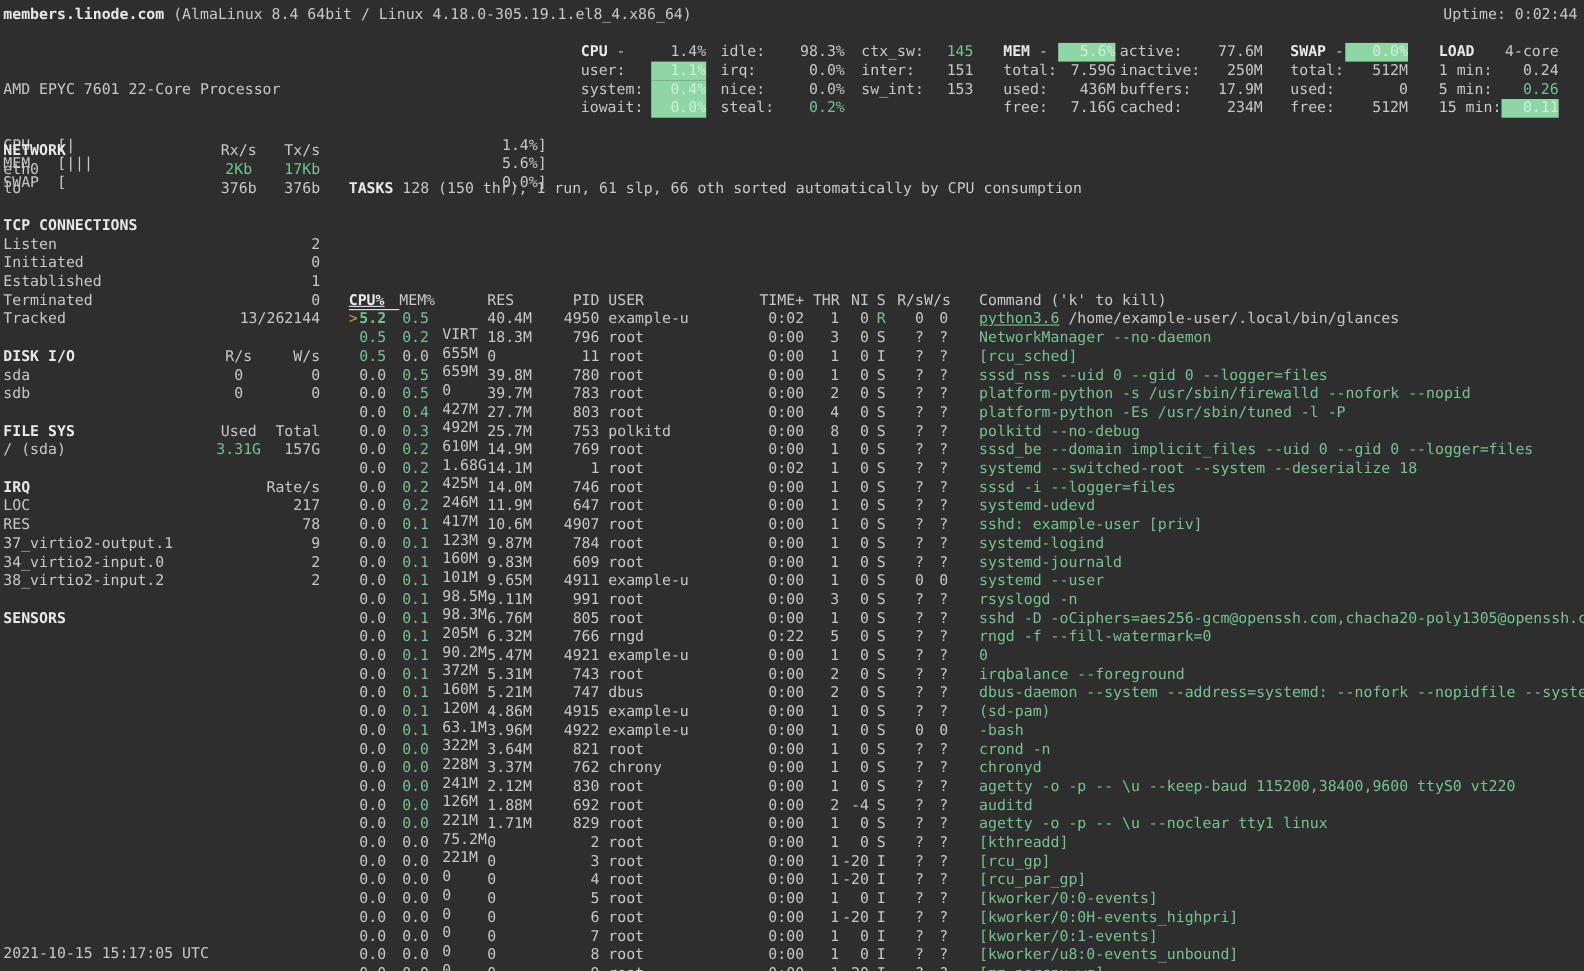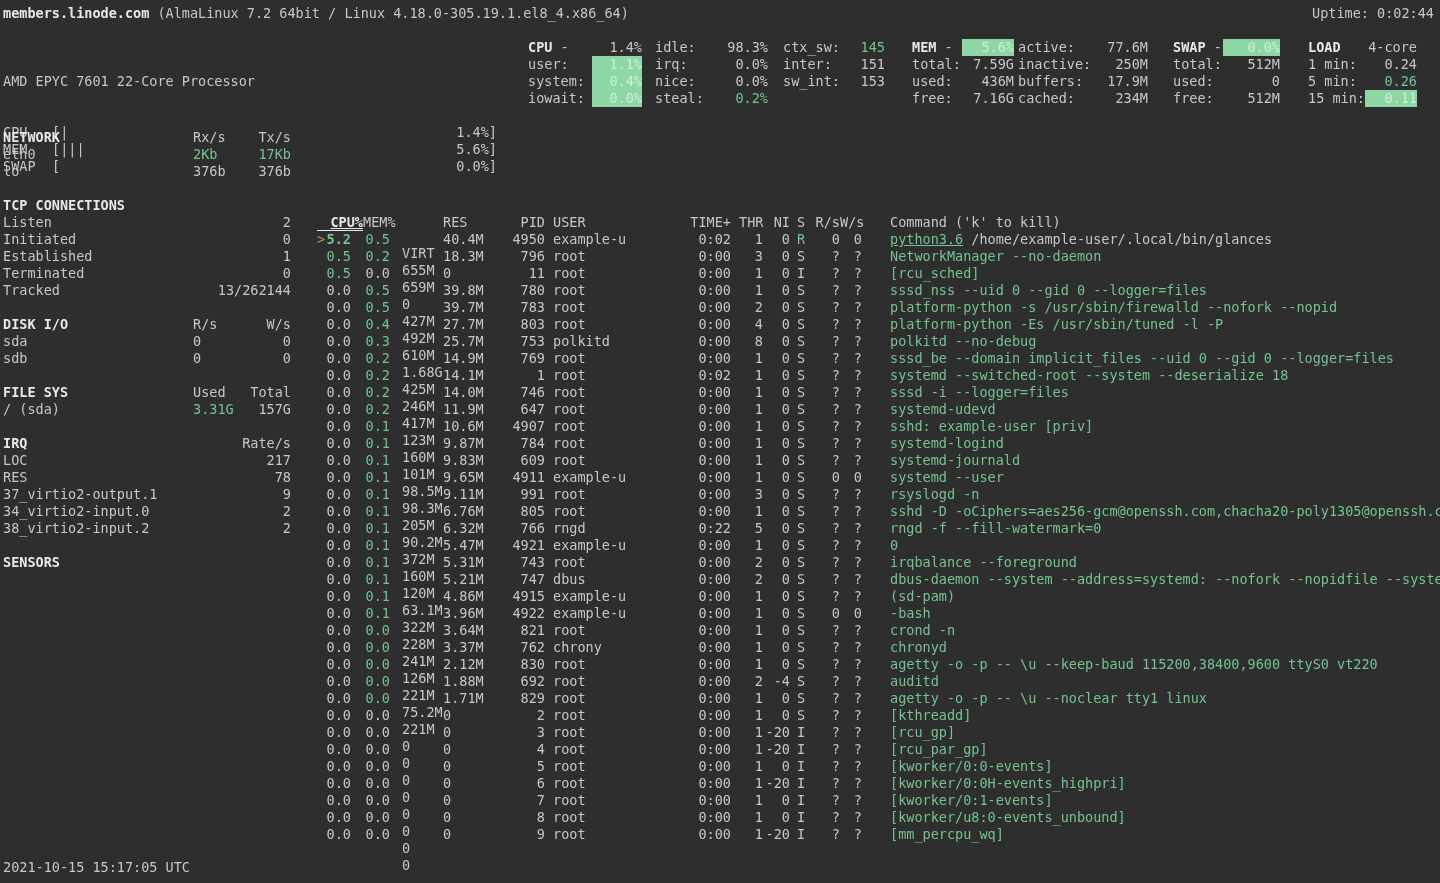--- a/index.html
+++ b/index.html
@@ -27,21 +27,21 @@
   #stat-cols{left:0;top:39px;right:0;height:68px;}
   .stat-col{position:absolute;top:0;}
   .srow{display:flex;height:17px;}
   .s-label{display:inline-block;}
   .s-val{display:inline-block;text-align:right;}
   
   #sidebar{left:3px;top:129px;width:288px;}
   .sb-sec{margin-bottom:17px;}
   .sb-row{display:flex;height:17px;}
   .sb-l{flex:1;overflow:hidden;}
-  .sb-v1{width:48px;text-align:left;}
+  .sb-v1{width:48px;text-align:center;}
   .sb-v2{width:50px;text-align:right;}
   .sb-wide{margin-left:auto;text-align:right;}
   
   #main{left:317px;top:129px;right:0;bottom:0;overflow:hidden;}
   .blank{height:17px;}
   .pr{display:flex;height:17px;}
   .pcur{width:8px;}
   .pcpu{width:26px;text-align:right;}
   .pg1{width:12px;}
   .pmem{width:27px;text-align:right;}
@@ -54,42 +54,43 @@
   .ptime{width:88px;text-align:right;}
   .pg4{width:8px;}
   .pthr{width:24px;text-align:right;}
   .pni{width:27px;text-align:right;}
   .pg5{width:7px;}
   .ps{width:14px;}
   .prs{width:29px;text-align:right;}
   .pws{width:22px;text-align:right;}
   .pg6{width:28px;}
   .pcmd{flex:1;overflow:hidden;}
-  .ph-cpu{width:46px;font-weight:bold;color:#e8e8e8;border-bottom:1px solid #e8e8e8;height:16px;text-align:right;}
+  .ph-cpu{width:46px;font-weight:bold;color:#e8e8e8;border-bottom:1px solid #e8e8e8;height:16px;}
   .ph-mem{width:39px;}
   #clock{left:3px;top:859px;}
 </style>
 </head>
 <body>
 
 <div class="screen">
 
   <div class="abs row" id="titlebar">
-    <div><span class="b">members.linode.com</span><span> (AlmaLinux 7.2 64bit / Linux 4.18.0-305.19.1.el8_4.x86_64)</span></div>
+    <div><span class="b">members.linode.com</span><span> (AlmaLinux 8.4 64bit / Linux 4.18.0-305.19.1.el8_4.x86_64)</span></div>
     <div><span>Uptime:</span><span> </span><span>0:02:44</span></div>
   </div>
 
   <div class="abs" id="quicklook">
     <div class="row">AMD EPYC 7601 22-Core Processor</div>
   <div class="row"><span class="ql-label">CPU</span><span>[</span><span class="ql-mid"><span>|</span><span class="ql-sp"></span><span>1.4%</span></span><span>]</span></div><div class="row"><span class="ql-label">MEM</span><span>[</span><span class="ql-mid"><span>|||</span><span class="ql-sp"></span><span>5.6%</span></span><span>]</span></div><div class="row"><span class="ql-label">SWAP</span><span>[</span><span class="ql-mid"><span></span><span class="ql-sp"></span><span>0.0%</span></span><span>]</span></div></div>
 
   <div class="abs" id="stat-cols"><div class="stat-col" style="left: 528px;"><div class="srow"><span class="s-label" style="width: 64px;"><span class="b">CPU</span><span> -</span></span><span class="s-val" style="width: 50px;">1.4%</span></div><div class="srow"><span class="s-label" style="width: 64px;"><span>user:</span></span><span class="s-val hl" style="width: 50px;">1.1%</span></div><div class="srow"><span class="s-label" style="width: 64px;"><span>system:</span></span><span class="s-val hl" style="width: 50px;">0.4%</span></div><div class="srow"><span class="s-label" style="width: 64px;"><span>iowait:</span></span><span class="s-val hl" style="width: 50px;">0.0%</span></div></div><div class="stat-col" style="left: 655px;"><div class="srow"><span class="s-label" style="width: 57px;"><span>idle:</span></span><span class="s-val" style="width: 56px;">98.3%</span></div><div class="srow"><span class="s-label" style="width: 57px;"><span>irq:</span></span><span class="s-val" style="width: 56px;">0.0%</span></div><div class="srow"><span class="s-label" style="width: 57px;"><span>nice:</span></span><span class="s-val" style="width: 56px;">0.0%</span></div><div class="srow"><span class="s-label" style="width: 57px;"><span>steal:</span></span><span class="s-val g" style="width: 56px;">0.2%</span></div></div><div class="stat-col" style="left: 783px;"><div class="srow"><span class="s-label" style="width: 60px;"><span>ctx_sw:</span></span><span class="s-val g" style="width: 42px;">145</span></div><div class="srow"><span class="s-label" style="width: 60px;"><span>inter:</span></span><span class="s-val" style="width: 42px;">151</span></div><div class="srow"><span class="s-label" style="width: 60px;"><span>sw_int:</span></span><span class="s-val" style="width: 42px;">153</span></div></div><div class="stat-col" style="left: 912px;"><div class="srow"><span class="s-label" style="width: 50px;"><span class="b">MEM</span><span> -</span></span><span class="s-val hl" style="width: 52px;">5.6%</span></div><div class="srow"><span class="s-label" style="width: 50px;"><span>total:</span></span><span class="s-val" style="width: 52px;">7.59G</span></div><div class="srow"><span class="s-label" style="width: 50px;"><span>used:</span></span><span class="s-val" style="width: 52px;">436M</span></div><div class="srow"><span class="s-label" style="width: 50px;"><span>free:</span></span><span class="s-val" style="width: 52px;">7.16G</span></div></div><div class="stat-col" style="left: 1018px;"><div class="srow"><span class="s-label" style="width: 73px;"><span>active:</span></span><span class="s-val" style="width: 57px;">77.6M</span></div><div class="srow"><span class="s-label" style="width: 73px;"><span>inactive:</span></span><span class="s-val" style="width: 57px;">250M</span></div><div class="srow"><span class="s-label" style="width: 73px;"><span>buffers:</span></span><span class="s-val" style="width: 57px;">17.9M</span></div><div class="srow"><span class="s-label" style="width: 73px;"><span>cached:</span></span><span class="s-val" style="width: 57px;">234M</span></div></div><div class="stat-col" style="left: 1173px;"><div class="srow"><span class="s-label" style="width: 50px;"><span class="b">SWAP</span><span> -</span></span><span class="s-val hl" style="width: 57px;">0.0%</span></div><div class="srow"><span class="s-label" style="width: 50px;"><span>total:</span></span><span class="s-val" style="width: 57px;">512M</span></div><div class="srow"><span class="s-label" style="width: 50px;"><span>used:</span></span><span class="s-val" style="width: 57px;">0</span></div><div class="srow"><span class="s-label" style="width: 50px;"><span>free:</span></span><span class="s-val" style="width: 57px;">512M</span></div></div><div class="stat-col" style="left: 1308px;"><div class="srow"><span class="s-label" style="width: 57px;"><span class="b">LOAD</span></span><span class="s-val" style="width: 52px;">4-core</span></div><div class="srow"><span class="s-label" style="width: 57px;"><span>1 min:</span></span><span class="s-val" style="width: 52px;">0.24</span></div><div class="srow"><span class="s-label" style="width: 57px;"><span>5 min:</span></span><span class="s-val g" style="width: 52px;">0.26</span></div><div class="srow"><span class="s-label" style="width: 57px;"><span>15 min:</span></span><span class="s-val hl" style="width: 52px;">0.11</span></div></div></div>
 
   <div class="abs" id="sidebar"><div class="sb-sec"><div class="sb-row"><span class="sb-l b">NETWORK</span><span class="sb-v1">Rx/s</span><span class="sb-v2">Tx/s</span></div><div class="sb-row"><span class="sb-l">eth0</span><span class="sb-v1 g">2Kb</span><span class="sb-v2 g">17Kb</span></div><div class="sb-row"><span class="sb-l">lo</span><span class="sb-v1">376b</span><span class="sb-v2">376b</span></div></div><div class="sb-sec"><div class="sb-row"><span class="sb-l b">TCP CONNECTIONS</span><span class="sb-v1"></span><span class="sb-v2"></span></div><div class="sb-row"><span class="sb-l">Listen</span><span class="sb-v1"></span><span class="sb-v2">2</span></div><div class="sb-row"><span class="sb-l">Initiated</span><span class="sb-v1"></span><span class="sb-v2">0</span></div><div class="sb-row"><span class="sb-l">Established</span><span class="sb-v1"></span><span class="sb-v2">1</span></div><div class="sb-row"><span class="sb-l">Terminated</span><span class="sb-v1"></span><span class="sb-v2">0</span></div><div class="sb-row"><span class="sb-l">Tracked</span><span class="sb-wide">13/262144</span></div></div><div class="sb-sec"><div class="sb-row"><span class="sb-l b">DISK I/O</span><span class="sb-v1">R/s</span><span class="sb-v2">W/s</span></div><div class="sb-row"><span class="sb-l">sda</span><span class="sb-v1">0</span><span class="sb-v2">0</span></div><div class="sb-row"><span class="sb-l">sdb</span><span class="sb-v1">0</span><span class="sb-v2">0</span></div></div><div class="sb-sec"><div class="sb-row"><span class="sb-l b">FILE SYS</span><span class="sb-v1">Used</span><span class="sb-v2">Total</span></div><div class="sb-row"><span class="sb-l">/ (sda)</span><span class="sb-v1 g">3.31G</span><span class="sb-v2">157G</span></div></div><div class="sb-sec"><div class="sb-row"><span class="sb-l b">IRQ</span><span class="sb-v1"></span><span class="sb-v2">Rate/s</span></div><div class="sb-row"><span class="sb-l">LOC</span><span class="sb-v1"></span><span class="sb-v2">217</span></div><div class="sb-row"><span class="sb-l">RES</span><span class="sb-v1"></span><span class="sb-v2">78</span></div><div class="sb-row"><span class="sb-l">37_virtio2-output.1</span><span class="sb-v1"></span><span class="sb-v2">9</span></div><div class="sb-row"><span class="sb-l">34_virtio2-input.0</span><span class="sb-v1"></span><span class="sb-v2">2</span></div><div class="sb-row"><span class="sb-l">38_virtio2-input.2</span><span class="sb-v1"></span><span class="sb-v2">2</span></div></div><div class="sb-sec"><div class="sb-row"><span class="sb-l b">SENSORS</span><span class="sb-v1"></span><span class="sb-v2"></span></div></div></div>
 
   <div class="abs" id="main">
+    <div class="row"><span class="b">TASKS</span><span> 128 (150 thr), 1 run, 61 slp, 66 oth sorted automatically by CPU consumption</span></div>
     <div class="blank"></div>
     <div id="ptable"><div class="pr"><span class="ph-cpu u">CPU%</span><span class="ph-mem">MEM%</span><span class="pvirt">VIRT</span><span class="pres">RES</span><span class="ppid">PID</span><span class="pg3"></span><span class="puser">USER</span><span class="ptime">TIME+</span><span class="pg4"></span><span class="pthr">THR</span><span class="pni">NI</span><span class="pg5"></span><span class="ps">S</span><span class="prs">R/s</span><span class="pws">W/s</span><span class="pg6"></span><span class="pcmd">Command ('k' to kill)</span></div><div class="pr"><span class="pcur amber">&gt;</span><span class="pcpu g b g">5.2</span><span class="pg1"></span><span class="pmem g">0.5</span><span class="pg2"></span><span class="pvirt">655M</span><span class="pres">40.4M</span><span class="ppid">4950</span><span class="pg3"></span><span class="puser">example-u</span><span class="ptime">0:02</span><span class="pg4"></span><span class="pthr">1</span><span class="pni">0</span><span class="pg5"></span><span class="ps g">R</span><span class="prs">0</span><span class="pws">0</span><span class="pg6"></span><span class="pcmd"><span class="g u">python3.6</span><span> /home/example-user/.local/bin/glances</span></span></div><div class="pr"><span class="pcur amber"></span><span class="pcpu g">0.5</span><span class="pg1"></span><span class="pmem g">0.2</span><span class="pg2"></span><span class="pvirt">659M</span><span class="pres">18.3M</span><span class="ppid">796</span><span class="pg3"></span><span class="puser">root</span><span class="ptime">0:00</span><span class="pg4"></span><span class="pthr">3</span><span class="pni">0</span><span class="pg5"></span><span class="ps">S</span><span class="prs">?</span><span class="pws">?</span><span class="pg6"></span><span class="pcmd"><span class="g">NetworkManager --no-daemon</span></span></div><div class="pr"><span class="pcur amber"></span><span class="pcpu g">0.5</span><span class="pg1"></span><span class="pmem">0.0</span><span class="pg2"></span><span class="pvirt">0</span><span class="pres">0</span><span class="ppid">11</span><span class="pg3"></span><span class="puser">root</span><span class="ptime">0:00</span><span class="pg4"></span><span class="pthr">1</span><span class="pni">0</span><span class="pg5"></span><span class="ps">I</span><span class="prs">?</span><span class="pws">?</span><span class="pg6"></span><span class="pcmd"><span class="g">[rcu_sched]</span></span></div><div class="pr"><span class="pcur amber"></span><span class="pcpu">0.0</span><span class="pg1"></span><span class="pmem g">0.5</span><span class="pg2"></span><span class="pvirt">427M</span><span class="pres">39.8M</span><span class="ppid">780</span><span class="pg3"></span><span class="puser">root</span><span class="ptime">0:00</span><span class="pg4"></span><span class="pthr">1</span><span class="pni">0</span><span class="pg5"></span><span class="ps">S</span><span class="prs">?</span><span class="pws">?</span><span class="pg6"></span><span class="pcmd"><span class="g">sssd_nss --uid 0 --gid 0 --logger=files</span></span></div><div class="pr"><span class="pcur amber"></span><span class="pcpu">0.0</span><span class="pg1"></span><span class="pmem g">0.5</span><span class="pg2"></span><span class="pvirt">492M</span><span class="pres">39.7M</span><span class="ppid">783</span><span class="pg3"></span><span class="puser">root</span><span class="ptime">0:00</span><span class="pg4"></span><span class="pthr">2</span><span class="pni">0</span><span class="pg5"></span><span class="ps">S</span><span class="prs">?</span><span class="pws">?</span><span class="pg6"></span><span class="pcmd"><span class="g">platform-python -s /usr/sbin/firewalld --nofork --nopid</span></span></div><div class="pr"><span class="pcur amber"></span><span class="pcpu">0.0</span><span class="pg1"></span><span class="pmem g">0.4</span><span class="pg2"></span><span class="pvirt">610M</span><span class="pres">27.7M</span><span class="ppid">803</span><span class="pg3"></span><span class="puser">root</span><span class="ptime">0:00</span><span class="pg4"></span><span class="pthr">4</span><span class="pni">0</span><span class="pg5"></span><span class="ps">S</span><span class="prs">?</span><span class="pws">?</span><span class="pg6"></span><span class="pcmd"><span class="g">platform-python -Es /usr/sbin/tuned -l -P</span></span></div><div class="pr"><span class="pcur amber"></span><span class="pcpu">0.0</span><span class="pg1"></span><span class="pmem g">0.3</span><span class="pg2"></span><span class="pvirt">1.68G</span><span class="pres">25.7M</span><span class="ppid">753</span><span class="pg3"></span><span class="puser">polkitd</span><span class="ptime">0:00</span><span class="pg4"></span><span class="pthr">8</span><span class="pni">0</span><span class="pg5"></span><span class="ps">S</span><span class="prs">?</span><span class="pws">?</span><span class="pg6"></span><span class="pcmd"><span class="g">polkitd --no-debug</span></span></div><div class="pr"><span class="pcur amber"></span><span class="pcpu">0.0</span><span class="pg1"></span><span class="pmem g">0.2</span><span class="pg2"></span><span class="pvirt">425M</span><span class="pres">14.9M</span><span class="ppid">769</span><span class="pg3"></span><span class="puser">root</span><span class="ptime">0:00</span><span class="pg4"></span><span class="pthr">1</span><span class="pni">0</span><span class="pg5"></span><span class="ps">S</span><span class="prs">?</span><span class="pws">?</span><span class="pg6"></span><span class="pcmd"><span class="g">sssd_be --domain implicit_files --uid 0 --gid 0 --logger=files</span></span></div><div class="pr"><span class="pcur amber"></span><span class="pcpu">0.0</span><span class="pg1"></span><span class="pmem g">0.2</span><span class="pg2"></span><span class="pvirt">246M</span><span class="pres">14.1M</span><span class="ppid">1</span><span class="pg3"></span><span class="puser">root</span><span class="ptime">0:02</span><span class="pg4"></span><span class="pthr">1</span><span class="pni">0</span><span class="pg5"></span><span class="ps">S</span><span class="prs">?</span><span class="pws">?</span><span class="pg6"></span><span class="pcmd"><span class="g">systemd --switched-root --system --deserialize 18</span></span></div><div class="pr"><span class="pcur amber"></span><span class="pcpu">0.0</span><span class="pg1"></span><span class="pmem g">0.2</span><span class="pg2"></span><span class="pvirt">417M</span><span class="pres">14.0M</span><span class="ppid">746</span><span class="pg3"></span><span class="puser">root</span><span class="ptime">0:00</span><span class="pg4"></span><span class="pthr">1</span><span class="pni">0</span><span class="pg5"></span><span class="ps">S</span><span class="prs">?</span><span class="pws">?</span><span class="pg6"></span><span class="pcmd"><span class="g">sssd -i --logger=files</span></span></div><div class="pr"><span class="pcur amber"></span><span class="pcpu">0.0</span><span class="pg1"></span><span class="pmem g">0.2</span><span class="pg2"></span><span class="pvirt">123M</span><span class="pres">11.9M</span><span class="ppid">647</span><span class="pg3"></span><span class="puser">root</span><span class="ptime">0:00</span><span class="pg4"></span><span class="pthr">1</span><span class="pni">0</span><span class="pg5"></span><span class="ps">S</span><span class="prs">?</span><span class="pws">?</span><span class="pg6"></span><span class="pcmd"><span class="g">systemd-udevd</span></span></div><div class="pr"><span class="pcur amber"></span><span class="pcpu">0.0</span><span class="pg1"></span><span class="pmem g">0.1</span><span class="pg2"></span><span class="pvirt">160M</span><span class="pres">10.6M</span><span class="ppid">4907</span><span class="pg3"></span><span class="puser">root</span><span class="ptime">0:00</span><span class="pg4"></span><span class="pthr">1</span><span class="pni">0</span><span class="pg5"></span><span class="ps">S</span><span class="prs">?</span><span class="pws">?</span><span class="pg6"></span><span class="pcmd"><span class="g">sshd: example-user [priv]</span></span></div><div class="pr"><span class="pcur amber"></span><span class="pcpu">0.0</span><span class="pg1"></span><span class="pmem g">0.1</span><span class="pg2"></span><span class="pvirt">101M</span><span class="pres">9.87M</span><span class="ppid">784</span><span class="pg3"></span><span class="puser">root</span><span class="ptime">0:00</span><span class="pg4"></span><span class="pthr">1</span><span class="pni">0</span><span class="pg5"></span><span class="ps">S</span><span class="prs">?</span><span class="pws">?</span><span class="pg6"></span><span class="pcmd"><span class="g">systemd-logind</span></span></div><div class="pr"><span class="pcur amber"></span><span class="pcpu">0.0</span><span class="pg1"></span><span class="pmem g">0.1</span><span class="pg2"></span><span class="pvirt">98.5M</span><span class="pres">9.83M</span><span class="ppid">609</span><span class="pg3"></span><span class="puser">root</span><span class="ptime">0:00</span><span class="pg4"></span><span class="pthr">1</span><span class="pni">0</span><span class="pg5"></span><span class="ps">S</span><span class="prs">?</span><span class="pws">?</span><span class="pg6"></span><span class="pcmd"><span class="g">systemd-journald</span></span></div><div class="pr"><span class="pcur amber"></span><span class="pcpu">0.0</span><span class="pg1"></span><span class="pmem g">0.1</span><span class="pg2"></span><span class="pvirt">98.3M</span><span class="pres">9.65M</span><span class="ppid">4911</span><span class="pg3"></span><span class="puser">example-u</span><span class="ptime">0:00</span><span class="pg4"></span><span class="pthr">1</span><span class="pni">0</span><span class="pg5"></span><span class="ps">S</span><span class="prs">0</span><span class="pws">0</span><span class="pg6"></span><span class="pcmd"><span class="g">systemd --user</span></span></div><div class="pr"><span class="pcur amber"></span><span class="pcpu">0.0</span><span class="pg1"></span><span class="pmem g">0.1</span><span class="pg2"></span><span class="pvirt">205M</span><span class="pres">9.11M</span><span class="ppid">991</span><span class="pg3"></span><span class="puser">root</span><span class="ptime">0:00</span><span class="pg4"></span><span class="pthr">3</span><span class="pni">0</span><span class="pg5"></span><span class="ps">S</span><span class="prs">?</span><span class="pws">?</span><span class="pg6"></span><span class="pcmd"><span class="g">rsyslogd -n</span></span></div><div class="pr"><span class="pcur amber"></span><span class="pcpu">0.0</span><span class="pg1"></span><span class="pmem g">0.1</span><span class="pg2"></span><span class="pvirt">90.2M</span><span class="pres">6.76M</span><span class="ppid">805</span><span class="pg3"></span><span class="puser">root</span><span class="ptime">0:00</span><span class="pg4"></span><span class="pthr">1</span><span class="pni">0</span><span class="pg5"></span><span class="ps">S</span><span class="prs">?</span><span class="pws">?</span><span class="pg6"></span><span class="pcmd"><span class="g">sshd -D -oCiphers=aes256-gcm@openssh.com,chacha20-poly1305@openssh.c</span></span></div><div class="pr"><span class="pcur amber"></span><span class="pcpu">0.0</span><span class="pg1"></span><span class="pmem g">0.1</span><span class="pg2"></span><span class="pvirt">372M</span><span class="pres">6.32M</span><span class="ppid">766</span><span class="pg3"></span><span class="puser">rngd</span><span class="ptime">0:22</span><span class="pg4"></span><span class="pthr">5</span><span class="pni">0</span><span class="pg5"></span><span class="ps">S</span><span class="prs">?</span><span class="pws">?</span><span class="pg6"></span><span class="pcmd"><span class="g">rngd -f --fill-watermark=0</span></span></div><div class="pr"><span class="pcur amber"></span><span class="pcpu">0.0</span><span class="pg1"></span><span class="pmem g">0.1</span><span class="pg2"></span><span class="pvirt">160M</span><span class="pres">5.47M</span><span class="ppid">4921</span><span class="pg3"></span><span class="puser">example-u</span><span class="ptime">0:00</span><span class="pg4"></span><span class="pthr">1</span><span class="pni">0</span><span class="pg5"></span><span class="ps">S</span><span class="prs">?</span><span class="pws">?</span><span class="pg6"></span><span class="pcmd"><span class="g">0</span></span></div><div class="pr"><span class="pcur amber"></span><span class="pcpu">0.0</span><span class="pg1"></span><span class="pmem g">0.1</span><span class="pg2"></span><span class="pvirt">120M</span><span class="pres">5.31M</span><span class="ppid">743</span><span class="pg3"></span><span class="puser">root</span><span class="ptime">0:00</span><span class="pg4"></span><span class="pthr">2</span><span class="pni">0</span><span class="pg5"></span><span class="ps">S</span><span class="prs">?</span><span class="pws">?</span><span class="pg6"></span><span class="pcmd"><span class="g">irqbalance --foreground</span></span></div><div class="pr"><span class="pcur amber"></span><span class="pcpu">0.0</span><span class="pg1"></span><span class="pmem g">0.1</span><span class="pg2"></span><span class="pvirt">63.1M</span><span class="pres">5.21M</span><span class="ppid">747</span><span class="pg3"></span><span class="puser">dbus</span><span class="ptime">0:00</span><span class="pg4"></span><span class="pthr">2</span><span class="pni">0</span><span class="pg5"></span><span class="ps">S</span><span class="prs">?</span><span class="pws">?</span><span class="pg6"></span><span class="pcmd"><span class="g">dbus-daemon --system --address=systemd: --nofork --nopidfile --syste</span></span></div><div class="pr"><span class="pcur amber"></span><span class="pcpu">0.0</span><span class="pg1"></span><span class="pmem g">0.1</span><span class="pg2"></span><span class="pvirt">322M</span><span class="pres">4.86M</span><span class="ppid">4915</span><span class="pg3"></span><span class="puser">example-u</span><span class="ptime">0:00</span><span class="pg4"></span><span class="pthr">1</span><span class="pni">0</span><span class="pg5"></span><span class="ps">S</span><span class="prs">?</span><span class="pws">?</span><span class="pg6"></span><span class="pcmd"><span class="g">(sd-pam)</span></span></div><div class="pr"><span class="pcur amber"></span><span class="pcpu">0.0</span><span class="pg1"></span><span class="pmem g">0.1</span><span class="pg2"></span><span class="pvirt">228M</span><span class="pres">3.96M</span><span class="ppid">4922</span><span class="pg3"></span><span class="puser">example-u</span><span class="ptime">0:00</span><span class="pg4"></span><span class="pthr">1</span><span class="pni">0</span><span class="pg5"></span><span class="ps">S</span><span class="prs">0</span><span class="pws">0</span><span class="pg6"></span><span class="pcmd"><span class="g">-bash</span></span></div><div class="pr"><span class="pcur amber"></span><span class="pcpu">0.0</span><span class="pg1"></span><span class="pmem g">0.0</span><span class="pg2"></span><span class="pvirt">241M</span><span class="pres">3.64M</span><span class="ppid">821</span><span class="pg3"></span><span class="puser">root</span><span class="ptime">0:00</span><span class="pg4"></span><span class="pthr">1</span><span class="pni">0</span><span class="pg5"></span><span class="ps">S</span><span class="prs">?</span><span class="pws">?</span><span class="pg6"></span><span class="pcmd"><span class="g">crond -n</span></span></div><div class="pr"><span class="pcur amber"></span><span class="pcpu">0.0</span><span class="pg1"></span><span class="pmem g">0.0</span><span class="pg2"></span><span class="pvirt">126M</span><span class="pres">3.37M</span><span class="ppid">762</span><span class="pg3"></span><span class="puser">chrony</span><span class="ptime">0:00</span><span class="pg4"></span><span class="pthr">1</span><span class="pni">0</span><span class="pg5"></span><span class="ps">S</span><span class="prs">?</span><span class="pws">?</span><span class="pg6"></span><span class="pcmd"><span class="g">chronyd</span></span></div><div class="pr"><span class="pcur amber"></span><span class="pcpu">0.0</span><span class="pg1"></span><span class="pmem g">0.0</span><span class="pg2"></span><span class="pvirt">221M</span><span class="pres">2.12M</span><span class="ppid">830</span><span class="pg3"></span><span class="puser">root</span><span class="ptime">0:00</span><span class="pg4"></span><span class="pthr">1</span><span class="pni">0</span><span class="pg5"></span><span class="ps">S</span><span class="prs">?</span><span class="pws">?</span><span class="pg6"></span><span class="pcmd"><span class="g">agetty -o -p -- \u --keep-baud 115200,38400,9600 ttyS0 vt220</span></span></div><div class="pr"><span class="pcur amber"></span><span class="pcpu">0.0</span><span class="pg1"></span><span class="pmem g">0.0</span><span class="pg2"></span><span class="pvirt">75.2M</span><span class="pres">1.88M</span><span class="ppid">692</span><span class="pg3"></span><span class="puser">root</span><span class="ptime">0:00</span><span class="pg4"></span><span class="pthr">2</span><span class="pni">-4</span><span class="pg5"></span><span class="ps">S</span><span class="prs">?</span><span class="pws">?</span><span class="pg6"></span><span class="pcmd"><span class="g">auditd</span></span></div><div class="pr"><span class="pcur amber"></span><span class="pcpu">0.0</span><span class="pg1"></span><span class="pmem g">0.0</span><span class="pg2"></span><span class="pvirt">221M</span><span class="pres">1.71M</span><span class="ppid">829</span><span class="pg3"></span><span class="puser">root</span><span class="ptime">0:00</span><span class="pg4"></span><span class="pthr">1</span><span class="pni">0</span><span class="pg5"></span><span class="ps">S</span><span class="prs">?</span><span class="pws">?</span><span class="pg6"></span><span class="pcmd"><span class="g">agetty -o -p -- \u --noclear tty1 linux</span></span></div><div class="pr"><span class="pcur amber"></span><span class="pcpu">0.0</span><span class="pg1"></span><span class="pmem">0.0</span><span class="pg2"></span><span class="pvirt">0</span><span class="pres">0</span><span class="ppid">2</span><span class="pg3"></span><span class="puser">root</span><span class="ptime">0:00</span><span class="pg4"></span><span class="pthr">1</span><span class="pni">0</span><span class="pg5"></span><span class="ps">S</span><span class="prs">?</span><span class="pws">?</span><span class="pg6"></span><span class="pcmd"><span class="g">[kthreadd]</span></span></div><div class="pr"><span class="pcur amber"></span><span class="pcpu">0.0</span><span class="pg1"></span><span class="pmem">0.0</span><span class="pg2"></span><span class="pvirt">0</span><span class="pres">0</span><span class="ppid">3</span><span class="pg3"></span><span class="puser">root</span><span class="ptime">0:00</span><span class="pg4"></span><span class="pthr">1</span><span class="pni">-20</span><span class="pg5"></span><span class="ps">I</span><span class="prs">?</span><span class="pws">?</span><span class="pg6"></span><span class="pcmd"><span class="g">[rcu_gp]</span></span></div><div class="pr"><span class="pcur amber"></span><span class="pcpu">0.0</span><span class="pg1"></span><span class="pmem">0.0</span><span class="pg2"></span><span class="pvirt">0</span><span class="pres">0</span><span class="ppid">4</span><span class="pg3"></span><span class="puser">root</span><span class="ptime">0:00</span><span class="pg4"></span><span class="pthr">1</span><span class="pni">-20</span><span class="pg5"></span><span class="ps">I</span><span class="prs">?</span><span class="pws">?</span><span class="pg6"></span><span class="pcmd"><span class="g">[rcu_par_gp]</span></span></div><div class="pr"><span class="pcur amber"></span><span class="pcpu">0.0</span><span class="pg1"></span><span class="pmem">0.0</span><span class="pg2"></span><span class="pvirt">0</span><span class="pres">0</span><span class="ppid">5</span><span class="pg3"></span><span class="puser">root</span><span class="ptime">0:00</span><span class="pg4"></span><span class="pthr">1</span><span class="pni">0</span><span class="pg5"></span><span class="ps">I</span><span class="prs">?</span><span class="pws">?</span><span class="pg6"></span><span class="pcmd"><span class="g">[kworker/0:0-events]</span></span></div><div class="pr"><span class="pcur amber"></span><span class="pcpu">0.0</span><span class="pg1"></span><span class="pmem">0.0</span><span class="pg2"></span><span class="pvirt">0</span><span class="pres">0</span><span class="ppid">6</span><span class="pg3"></span><span class="puser">root</span><span class="ptime">0:00</span><span class="pg4"></span><span class="pthr">1</span><span class="pni">-20</span><span class="pg5"></span><span class="ps">I</span><span class="prs">?</span><span class="pws">?</span><span class="pg6"></span><span class="pcmd"><span class="g">[kworker/0:0H-events_highpri]</span></span></div><div class="pr"><span class="pcur amber"></span><span class="pcpu">0.0</span><span class="pg1"></span><span class="pmem">0.0</span><span class="pg2"></span><span class="pvirt">0</span><span class="pres">0</span><span class="ppid">7</span><span class="pg3"></span><span class="puser">root</span><span class="ptime">0:00</span><span class="pg4"></span><span class="pthr">1</span><span class="pni">0</span><span class="pg5"></span><span class="ps">I</span><span class="prs">?</span><span class="pws">?</span><span class="pg6"></span><span class="pcmd"><span class="g">[kworker/0:1-events]</span></span></div><div class="pr"><span class="pcur amber"></span><span class="pcpu">0.0</span><span class="pg1"></span><span class="pmem">0.0</span><span class="pg2"></span><span class="pvirt">0</span><span class="pres">0</span><span class="ppid">8</span><span class="pg3"></span><span class="puser">root</span><span class="ptime">0:00</span><span class="pg4"></span><span class="pthr">1</span><span class="pni">0</span><span class="pg5"></span><span class="ps">I</span><span class="prs">?</span><span class="pws">?</span><span class="pg6"></span><span class="pcmd"><span class="g">[kworker/u8:0-events_unbound]</span></span></div><div class="pr"><span class="pcur amber"></span><span class="pcpu">0.0</span><span class="pg1"></span><span class="pmem">0.0</span><span class="pg2"></span><span class="pvirt">0</span><span class="pres">0</span><span class="ppid">9</span><span class="pg3"></span><span class="puser">root</span><span class="ptime">0:00</span><span class="pg4"></span><span class="pthr">1</span><span class="pni">-20</span><span class="pg5"></span><span class="ps">I</span><span class="prs">?</span><span class="pws">?</span><span class="pg6"></span><span class="pcmd"><span class="g">[mm_percpu_wq]</span></span></div></div>
   </div>
 
   <div class="abs" id="clock">2021-10-15 15:17:05 UTC</div>
 
 </div>
 
 </body></html>

